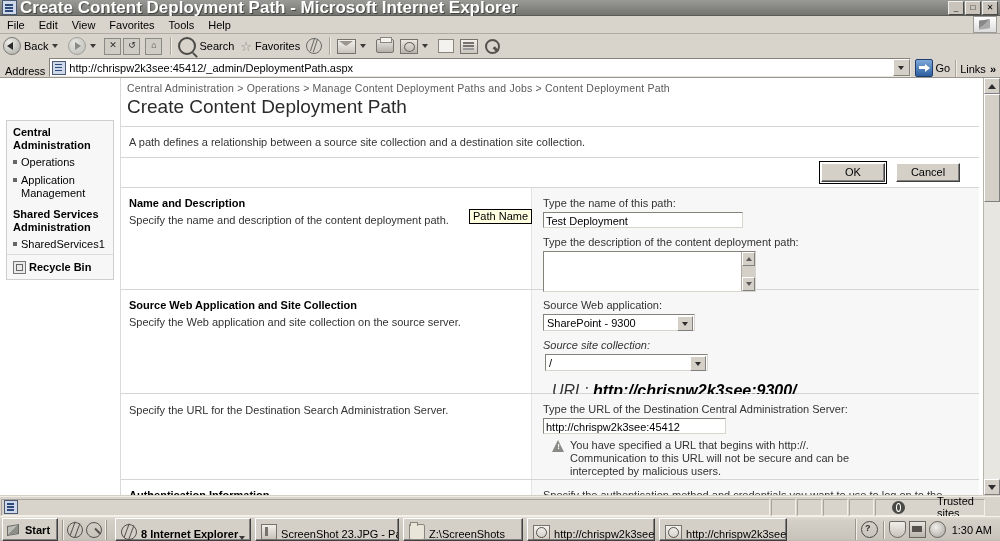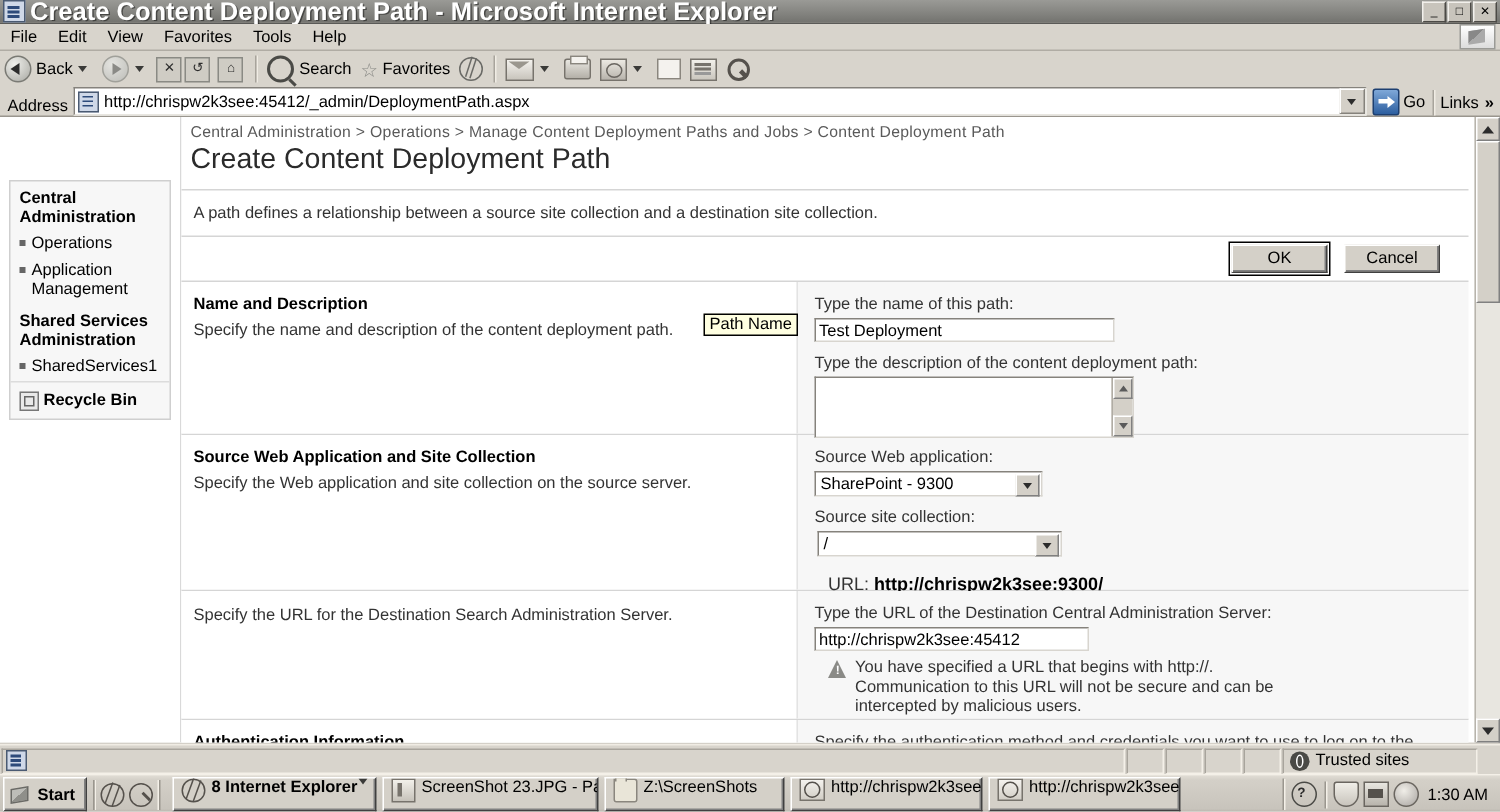--- a/index.html
+++ b/index.html
@@ -287,21 +287,21 @@
   .selbox.sc{width:163px;margin-left:2px;}
   .sel-arrow{
     position:absolute;right:1px;top:1px;width:14px;height:13px;background:#d4d0c8;
     border-top:1px solid #fff;border-left:1px solid #fff;
     border-right:1px solid #808080;border-bottom:1px solid #808080;
     display:flex;align-items:center;justify-content:center;
   }
   .sel-arrow i{width:0;height:0;border-left:3px solid transparent;
     border-right:3px solid transparent;border-top:4px solid #2c2c2c;}
 
-  .urlline{margin-top:11px;margin-left:9px;font-size:12px;color:#333;}
+  .urlline{margin-top:11px;margin-left:9px;font-size:16px;color:#333;font-style:italic;}
   .urlline b{font-weight:bold;color:#000;}
 
   .warnrow{display:flex;margin-top:5px;margin-left:9px;}
   .warn-ico{
     width:13px;height:12px;flex:none;margin-right:5px;margin-top:1px;position:relative;
   }
   .warn-ico:before{
     content:"";position:absolute;left:0;top:0;width:0;height:0;
     border-left:6.5px solid transparent;border-right:6.5px solid transparent;
     border-bottom:12px solid #8a8a86;
@@ -345,21 +345,21 @@
     border-right:1px solid #f4f0e8;border-bottom:1px solid #f4f0e8;
     box-sizing:border-box;display:flex;align-items:center;
   }
   .sb-main{flex:1;margin-left:1px;padding-left:2px;}
   .sb-doc-ico{
     width:12px;height:12px;background:#cfd8e8;border:1px solid #4a5a72;flex:none;position:relative;
   }
   .sb-doc-ico:after{content:"";position:absolute;left:2px;top:2px;width:7px;height:1.5px;
     background:#2d4a7a;box-shadow:0 3px 0 #2d4a7a,0 6px 0 #2d4a7a;}
   .sb-small{width:25px;margin-left:1px;}
-  .sb-zone{width:130px;margin-left:1px;padding-left:4px;}
+  .sb-zone{width:110px;margin-left:1px;padding-left:16px;gap:28px;}
   .zone-ico{
     width:13px;height:13px;border-radius:50%;background:#4a4a46;flex:none;
     position:relative;margin-right:4px;
   }
   .zone-ico:after{content:"";position:absolute;left:4px;top:2px;width:5px;height:9px;
     border:1.5px solid #fff;border-radius:50%;box-sizing:border-box;}
   .sb-zone span{font-size:11px;}
   .sb-grip{width:14px;height:17px;margin-left:1px;flex:none;position:relative;}
 
   
@@ -385,21 +385,21 @@
     border-left:1px solid #9a968e;border-right:1px solid #9a968e;
     box-shadow:inset 1px 0 0 #f4f0e8, inset -1px 0 0 #f4f0e8;height:20px;}
   .ql-ico{width:14px;height:14px;flex:none;position:relative;}
   .ql-ie{border:1.5px solid #55514c;border-radius:50%;}
   .ql-ie:after{content:"";position:absolute;left:4px;top:-1px;width:4px;height:15px;
     border-left:1.5px solid #55514c;border-right:1.5px solid #55514c;transform:rotate(20deg);}
   .ql-d{border:1.5px solid #55514c;border-radius:50%;}
   .ql-d:after{content:"";position:absolute;left:7px;top:7px;width:7px;height:2px;
     background:#55514c;transform:rotate(45deg);}
   .taskbtn{
-    height:21px;display:flex;align-items:flex-start;padding:0 5px;
+    height:21px;display:flex;align-items:flex-end;padding:0 5px;
     background:#d4d0c8;
     border-top:1px solid #ffffff;border-left:1px solid #ffffff;
     border-right:1px solid #404040;border-bottom:1px solid #404040;
     box-shadow:inset -1px -1px 0 #808080;
     font-size:11px;margin-left:4px;flex:none;overflow:hidden;white-space:nowrap;
   }
   .taskbtn.grouped{width:124px;font-weight:bold;}
   .taskbtn.w1{width:116px;}
   .taskbtn.w2{width:108px;}
   .taskbtn.w3{width:132px;}
@@ -594,21 +594,21 @@
           <div class="sec-desc">Specify the Web application and site collection on the source server.</div>
         </div>
         <div class="sec-right">
           <div class="fld-label">Source Web application:</div>
           <div class="selbox wa">
             <span>SharePoint - 9300</span>
             <div class="sel-arrow">
                 <i></i>
               </div>
           </div>
-          <div class="fld-label" style="margin-top:8px;">Source site collection:</div>
+          <div class="fld-label" style="margin-top:8px;font-style:italic;">Source site collection:</div>
           <div class="selbox sc">
             <span>/</span>
             <div class="sel-arrow">
                 <i></i>
               </div>
           </div>
           <div class="urlline">
             <span>URL:</span>
             <b>http://chrispw2k3see:9300/</b>
           </div>

